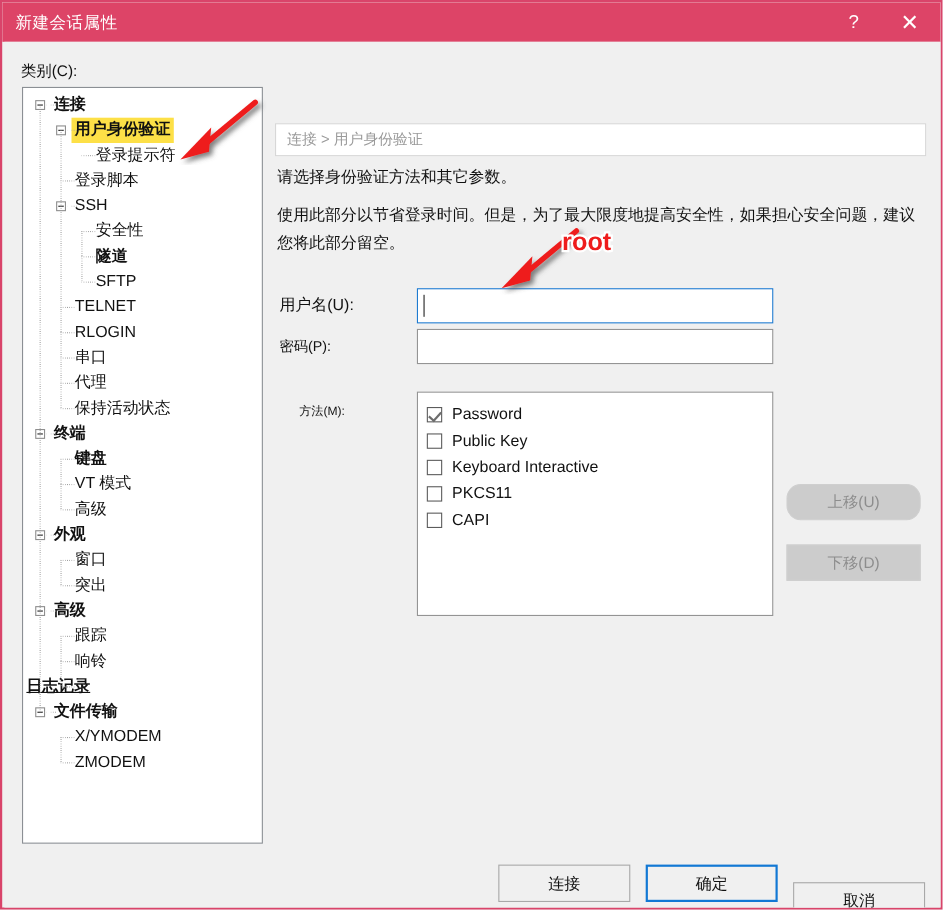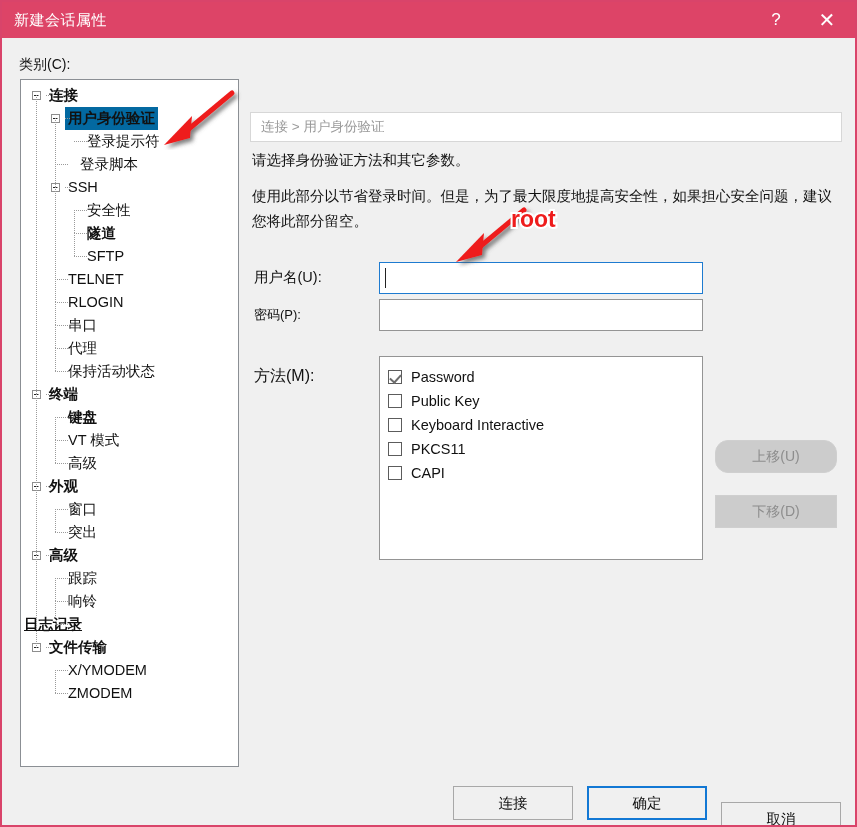--- a/index.html
+++ b/index.html
@@ -49,21 +49,21 @@
     box-sizing:border-box;overflow:hidden;
   }
   .tree-inner{position:relative;padding-top:4px;}
   .trow{
     position:relative;height:23px;line-height:23px;
     font-size:14.5px;color:#111;white-space:nowrap;
     display:flex;align-items:center;
   }
   .trow .tlabel{display:inline-block;padding:0 3px;}
   .trow.bold .tlabel{font-weight:bold;}
-  .trow.sel .tlabel{background:#0369a1;}
+  .trow.sel .tlabel{background:#fde047;}
   .tbox{
     position:absolute;width:9px;height:9px;box-sizing:border-box;
     border:1px solid #8e8e8e;background:#fff;
     display:flex;align-items:center;justify-content:center;
   }
   .tbox::after{
     content:"";display:block;width:5px;height:1px;background:#222;
   }
   
   .vline{position:absolute;width:1px;background-image:linear-gradient(to bottom,#9a9a9a 1px,transparent 1px);background-size:1px 2px;}
@@ -73,21 +73,21 @@
     position:absolute;left:246px;top:74px;width:592px;height:30px;
     background:#ffffff;border:1px solid #d7d7d7;box-sizing:border-box;
     display:flex;align-items:center;
   }
   .bread-text{font-size:13.5px;color:#9a9a9a;padding-left:10px;white-space:nowrap;}
   .desc1{position:absolute;left:248px;top:113px;font-size:14.5px;color:#111;white-space:nowrap;}
   .desc2{position:absolute;left:248px;top:146px;width:592px;font-size:14.5px;color:#111;line-height:25px;}
   
   .lbl-user{position:absolute;left:250px;top:230px;font-size:14.5px;color:#111;}
   .lbl-pass{position:absolute;left:250px;top:268px;font-size:13px;color:#111;}
-  .lbl-meth{position:absolute;left:250px;top:328px;font-size:16px;color:#111;}
+  .lbl-meth{position:absolute;left:268px;top:328px;font-size:11px;color:#111;}
   .tin{
     position:absolute;box-sizing:border-box;background:#ffffff;
     font-size:14px;color:#111;padding:0 6px;outline:none;
     font-family:"Liberation Sans","DejaVu Sans",sans-serif;
   }
   .tin.user{left:375px;top:224px;width:324px;height:32px;border:1px solid #1e7bd0;}
   .tin.pass{left:375px;top:261px;width:324px;height:32px;border:1px solid #949494;}
   .caret{
     position:absolute;left:381px;top:230px;width:1px;height:20px;background:#222;
   }
@@ -158,21 +158,21 @@
             <span class="tlabel" style="margin-left: 25px;">连接</span>
           </div>
           <div class="trow bold sel">
             <span class="tbox" style="left: 30px; top: 7px;"></span>
             <span class="tlabel" style="margin-left: 44px;">用户身份验证</span>
           </div>
           <div class="trow">
             <span class="tlabel" style="margin-left: 63px;">登录提示符</span>
           </div>
           <div class="trow">
-            <span class="tlabel" style="margin-left: 56px;">登录脚本</span>
+            <span class="tlabel" style="margin-left: 44px;">登录脚本</span>
           </div>
           <div class="trow">
             <span class="tbox" style="left: 30px; top: 7px;"></span>
             <span class="tlabel" style="margin-left: 44px;">SSH</span>
           </div>
           <div class="trow">
             <span class="tlabel" style="margin-left: 63px;">安全性</span>
           </div>
           <div class="trow bold">
             <span class="tlabel" style="margin-left: 63px;">隧道</span>

